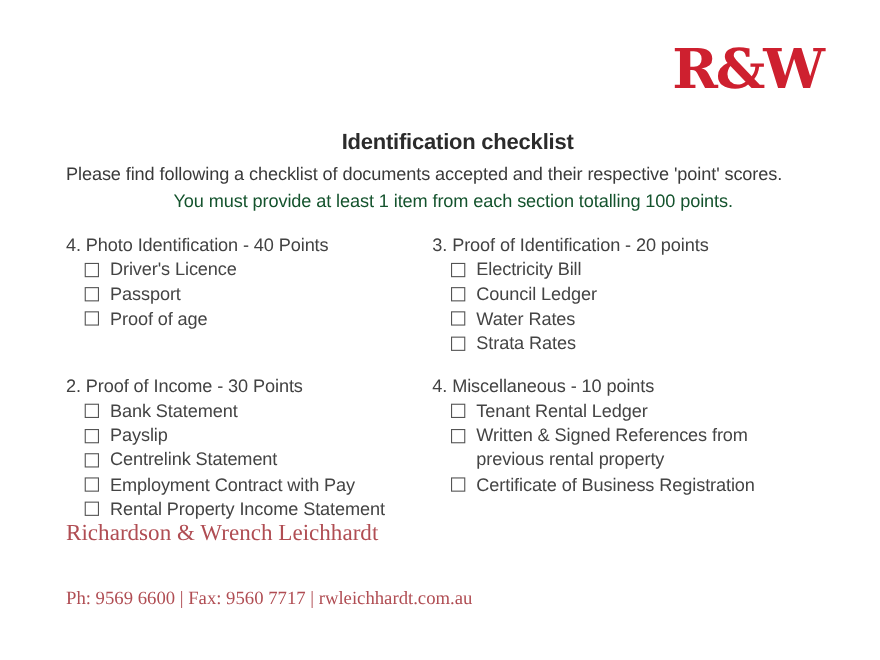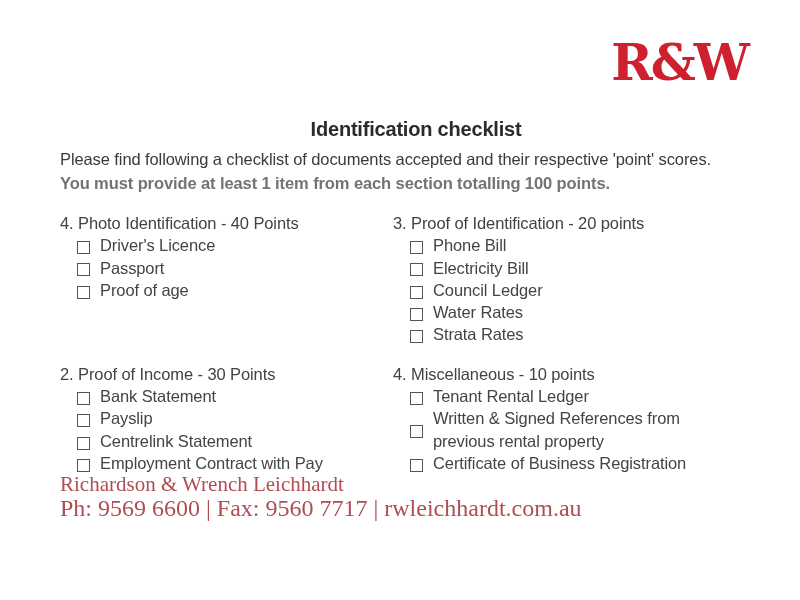--- a/index.html
+++ b/index.html
@@ -41,43 +41,44 @@
     position: absolute;
     top: 148px;
     left: 60px;
     right: 36px;
     font-size: 16.5px;
     line-height: 23.5px;
     color: #3a3a3a;
     letter-spacing: -0.1px;
   }
   .intro .bold-line {
-    font-weight: bold;
-    color: #737373;
+    font-weight: normal;
+    color: #14532d;
+    text-align: center;
   }
   .checklist {
     position: absolute;
     top: 212px;
     left: 60px;
     width: 702px;
     display: grid;
     grid-template-columns: 333px 347px;
     grid-column-gap: 0px;
     grid-row-gap: 17px;
   }
   .section { }
   .sec-heading {
     font-size: 16.5px;
     line-height: 22.3px;
     color: #424242;
     letter-spacing: -0.1px;
   }
   .item {
     display: flex;
-    align-items: center;
+    align-items: flex-start;
     padding-left: 17px;
     min-height: 22.3px;
   }
   .checkbox {
     flex: 0 0 auto;
     width: 11px;
     height: 11px;
     border: 1.5px solid #545454;
     background: #ffffff;
     margin-top: 4.5px;
@@ -97,22 +98,23 @@
     top: 472px;
     left: 60px;
     font-family: "Liberation Serif", serif;
     color: var(--footer-red, #b04d53);
   }
   .footer-company {
     font-size: 21px;
     line-height: 24px;
   }
   .footer-contact {
-    font-size: 24px;
+    font-size: 17px;
     line-height: 24px;
+    margin-top: 36px;
   }
 </style>
 </head>
 <body>
 
 <div id="page">
 
   <div class="logo">R&amp;W</div>
 
   <div class="title">Identification checklist</div>
@@ -135,24 +137,20 @@
         </div>
         <div class="item">
           <span class="checkbox"></span>
           <span class="item-label">Proof of age</span>
         </div>
       </div>
     <div class="section col-right">
         <div class="sec-heading">3. Proof of Identification - 20 points</div>
         <div class="item">
           <span class="checkbox"></span>
-          <span class="item-label">Phone Bill</span>
-        </div>
-        <div class="item">
-          <span class="checkbox"></span>
           <span class="item-label">Electricity Bill</span>
         </div>
         <div class="item">
           <span class="checkbox"></span>
           <span class="item-label">Council Ledger</span>
         </div>
         <div class="item">
           <span class="checkbox"></span>
           <span class="item-label">Water Rates</span>
         </div>
@@ -171,20 +169,24 @@
           <span class="checkbox"></span>
           <span class="item-label">Payslip</span>
         </div>
         <div class="item">
           <span class="checkbox"></span>
           <span class="item-label">Centrelink Statement</span>
         </div>
         <div class="item">
           <span class="checkbox"></span>
           <span class="item-label">Employment Contract with Pay</span>
+        </div>
+        <div class="item">
+          <span class="checkbox"></span>
+          <span class="item-label">Rental Property Income Statement</span>
         </div>
       </div>
     <div class="section col-right">
         <div class="sec-heading">4. Miscellaneous - 10 points</div>
         <div class="item">
           <span class="checkbox"></span>
           <span class="item-label">Tenant Rental Ledger</span>
         </div>
         <div class="item">
           <span class="checkbox"></span>

